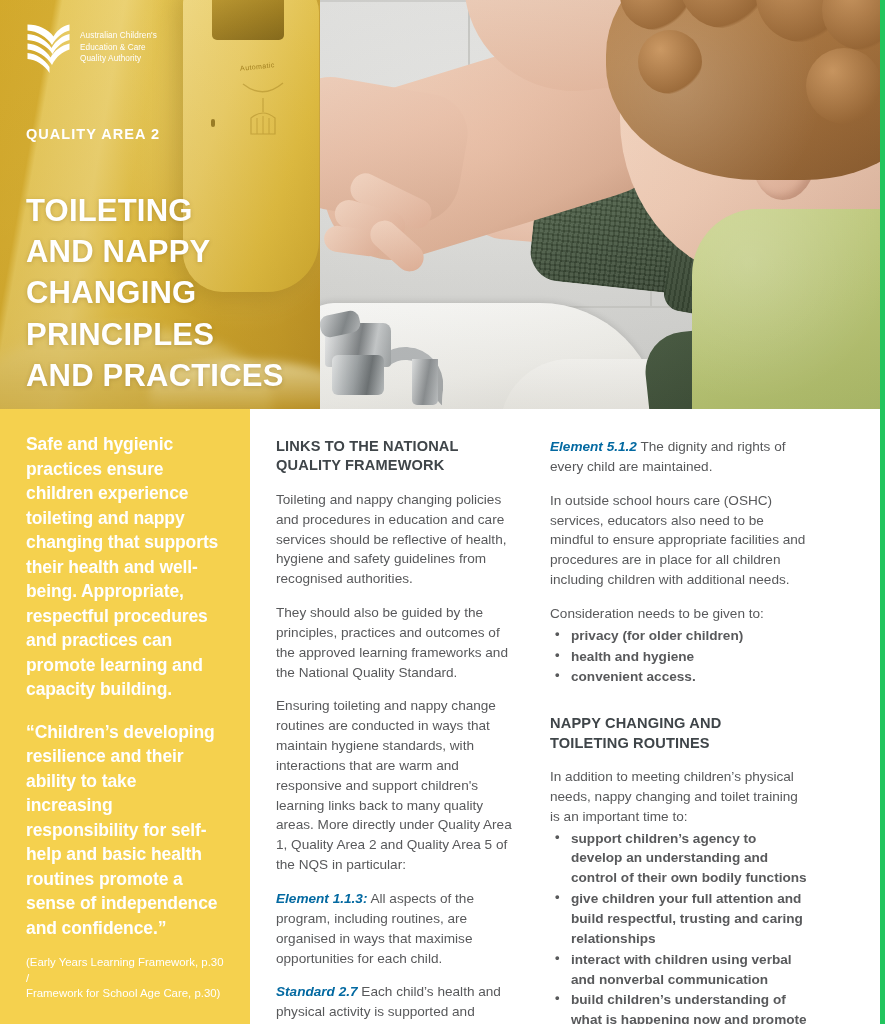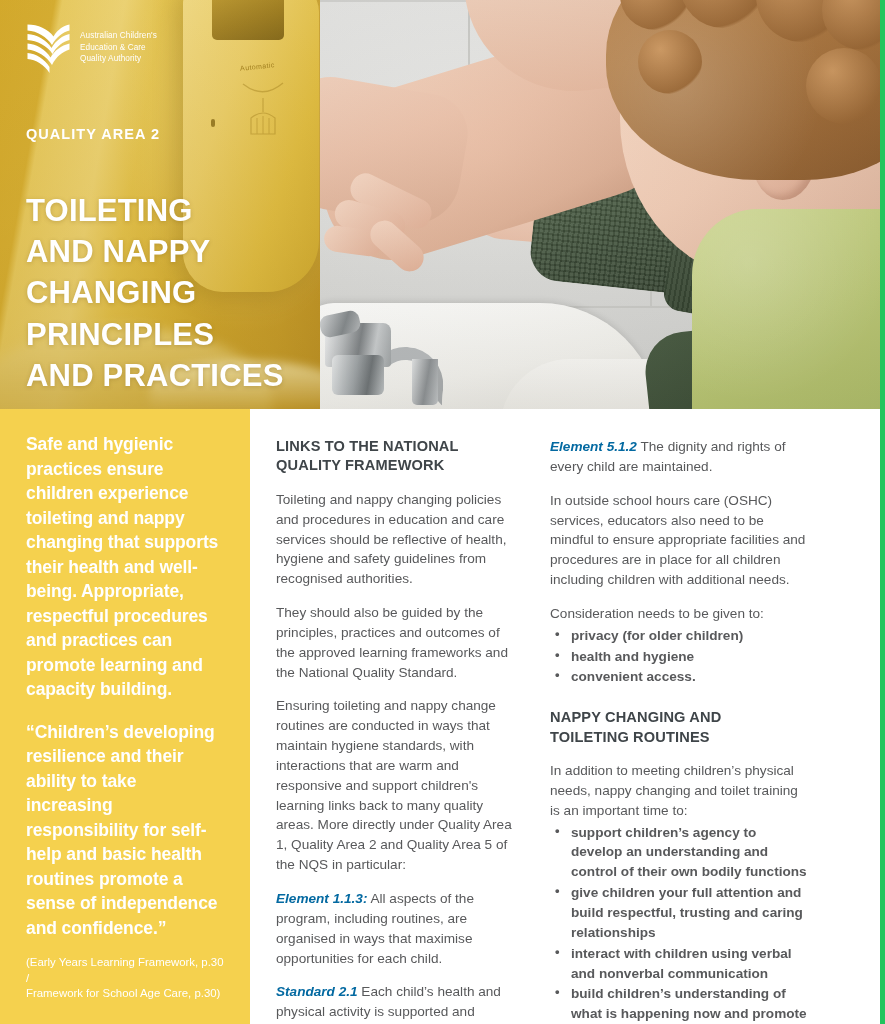--- a/index.html
+++ b/index.html
@@ -381,21 +381,21 @@
 
   h2.sec {
     color: #3f4549;
     font-size: 14.6px;
     font-weight: bold;
     line-height: 1.33;
     letter-spacing: .15px;
     margin-bottom: 14px;
     white-space: pre-line;
   }
-  h2.sec.gap { margin-top: 21px; }
+  h2.sec.gap { margin-top: 27px; }
 
   p.body {
     color: #58595b;
     font-size: 13.6px;
     line-height: 1.46;
     margin-bottom: 14px;
   }
   p.body b { color: #0369a1; font-weight: bold; font-style: italic; }
 
   ul.bul {
@@ -524,21 +524,21 @@
 
     <div class="cols">
 
       <div class="col">
         <h2 class="sec">LINKS TO THE NATIONAL
 QUALITY FRAMEWORK</h2>
         <p class="body">Toileting and nappy changing policies and procedures in education and care services should be reflective of health, hygiene and safety guidelines from recognised authorities.</p>
         <p class="body">They should also be guided by the principles, practices and outcomes of the approved learning frameworks and the National Quality Standard.</p>
         <p class="body">Ensuring toileting and nappy change routines are conducted in ways that maintain hygiene standards, with interactions that are warm and responsive and support children's learning links back to many quality areas. More directly under Quality Area 1, Quality Area 2 and Quality Area 5 of the NQS in particular:</p>
         <p class="body"><b>Element 1.1.3:</b><span> All aspects of the program, including routines, are organised in ways that maximise opportunities for each child.</span></p>
-        <p class="body"><b>Standard 2.1</b><span> Each child’s health and physical activity is supported and promoted.</span></p>
+        <p class="body"><b>Standard 2.7</b><span> Each child’s health and physical activity is supported and promoted.</span></p>
       </div>
 
       <div class="col-r">
         <p class="body"><b>Element 5.1.2</b><span> The dignity and rights of every child are maintained.</span></p>
         <p class="body">In outside school hours care (OSHC) services, educators also need to be mindful to ensure appropriate facilities and procedures are in place for all children including children with additional needs.</p>
         <p class="body" style="margin-bottom:2px">Consideration needs to be given to:</p>
         <ul class="bul">
           <li>privacy (for older children)</li>
           <li>health and hygiene</li>
           <li>convenient access.</li>

